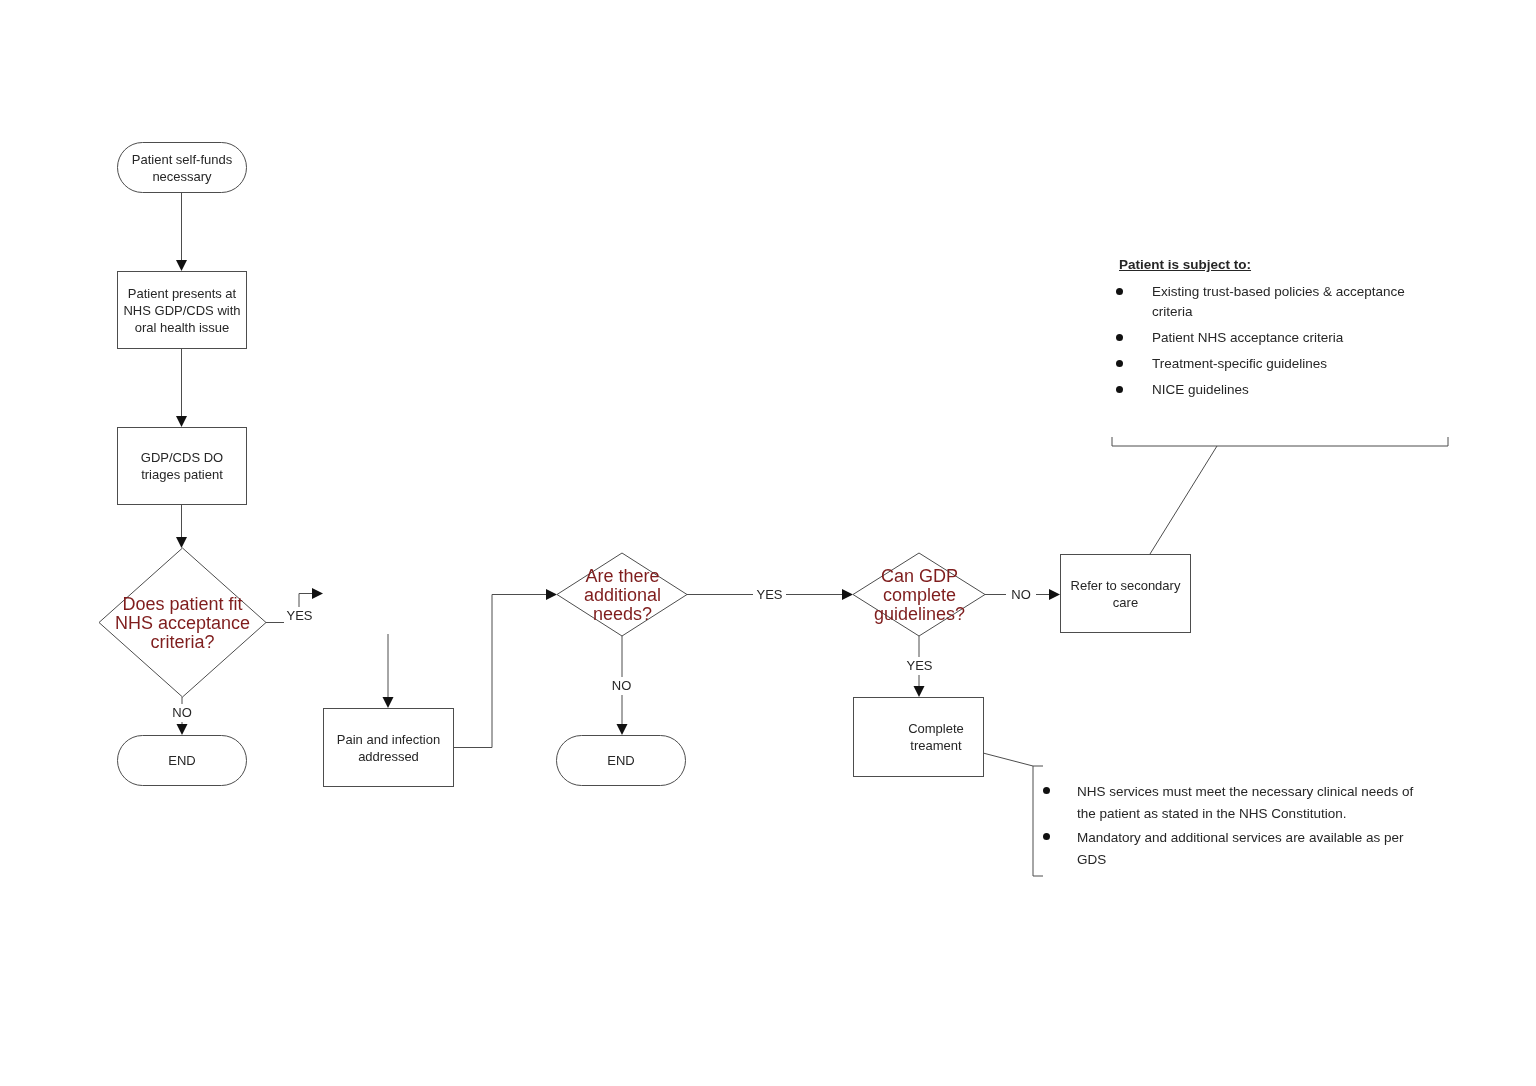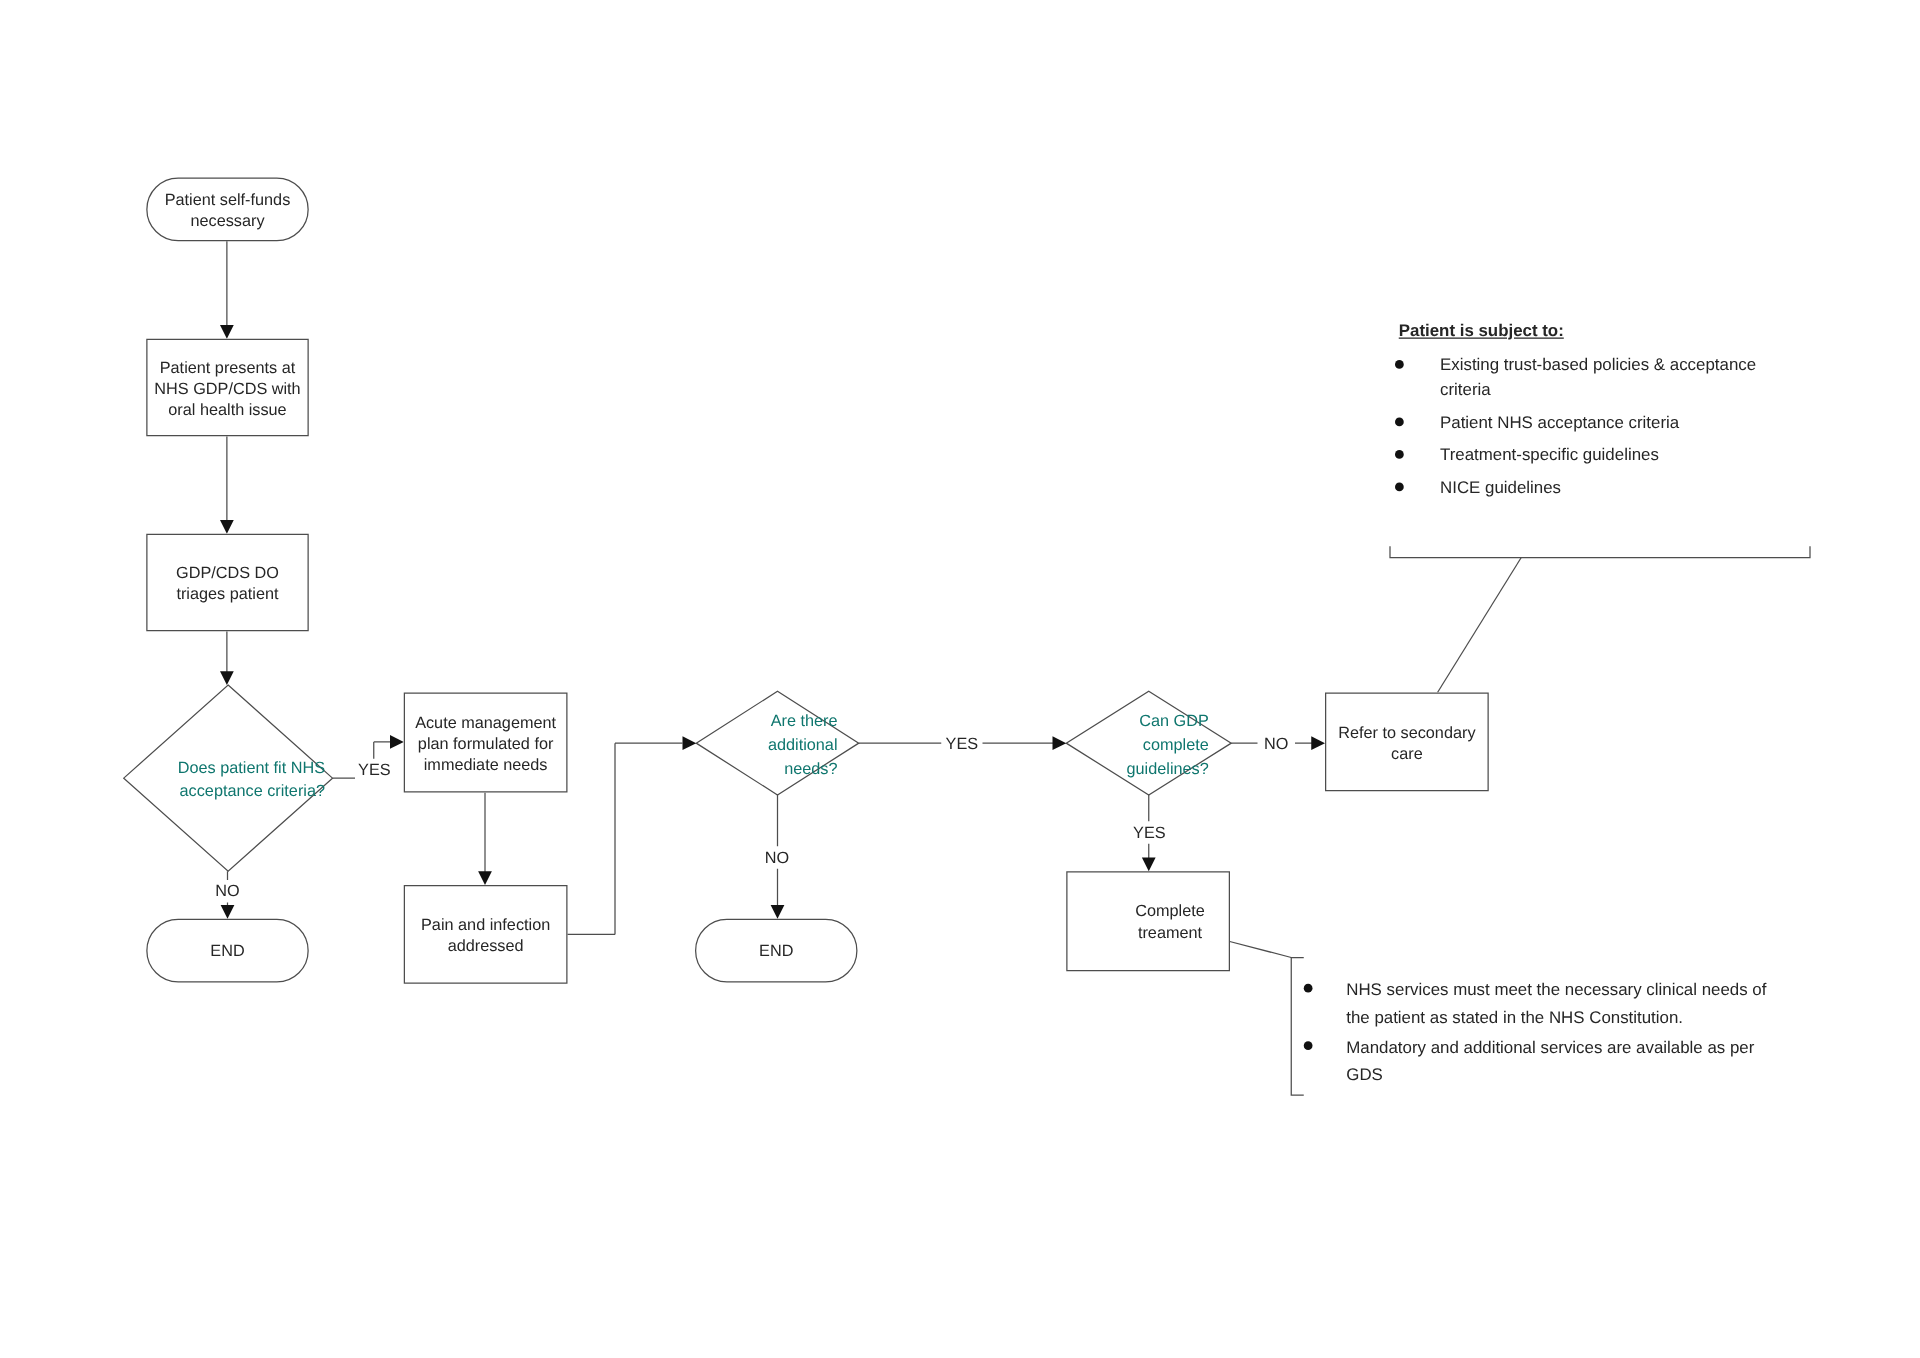--- a/index.html
+++ b/index.html
@@ -42,24 +42,24 @@
     border: 1px solid #4d4d4d;
     border-radius: 26px;
     padding: 2px 6px;
   }
   .diamond-text {
     position: absolute;
     z-index: 3;
     display: flex;
     align-items: center;
     justify-content: center;
-    text-align: right;
-    font-size: 13px;
+    text-align: center;
+    font-size: 18px;
     line-height: 19px;
-    color: #0f766e;
+    color: #7f1d1d;
     background: transparent;
     pointer-events: none;
   }
   .edge-label {
     position: absolute;
     z-index: 4;
     background: #ffffff;
     font-size: 13px;
     line-height: 16px;
     color: #262626;
@@ -172,23 +172,20 @@
   <div class="node process" style="left:117px; top:427px; width:130px; height:78px;">
     <span>GDP/CDS DO triages patient</span>
   </div>
 
   <div class="diamond-text" style="left:105px; top:594px; width:155px; height:58px;">Does patient fit NHS acceptance criteria?</div>
 
   <div class="node terminator" style="left:117px; top:735px; width:130px; height:51px;">
     <span>END</span>
   </div>
 
-  <div class="node process" style="left:323px; top:554px; width:131px; height:80px;">
-    <span>Acute management plan formulated for immediate needs</span>
-  </div>
 
   <div class="node process" style="left:323px; top:708px; width:131px; height:79px;">
     <span>Pain and infection addressed</span>
   </div>
 
   <div class="diamond-text" style="left:575px; top:566px; width:95px; height:58px;">Are there additional needs?</div>
 
   <div class="node terminator" style="left:556px; top:735px; width:130px; height:51px;">
     <span>END</span>
   </div>

